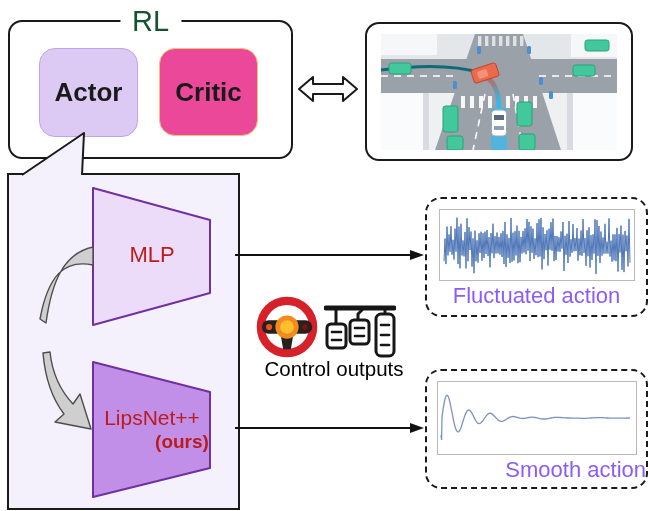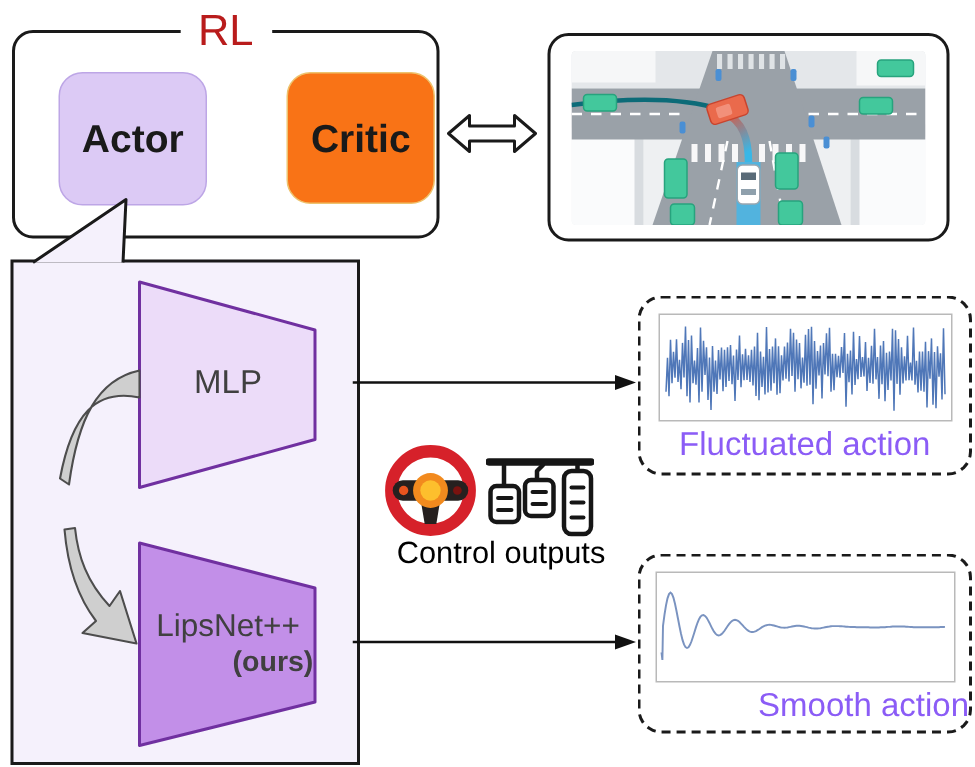--- a/index.html
+++ b/index.html
@@ -5,32 +5,32 @@
   html,body{margin:0;padding:0;background:#ffffff;}
   #canvas{
     position:relative;width:650px;height:511px;background:#ffffff;
     font-family:"Liberation Sans", sans-serif;color:#111;overflow:hidden;
   }
   .abs{position:absolute;}
   
   .group-box{position:absolute;border:2.2px solid #1a1a1a;border-radius:14px;background:#fff;}
   .group-title{
     position:absolute;top:-19px;left:50%;transform:translateX(-50%);
-    background:#fff;padding:0 12px;font-size:29px;line-height:36px;color:#b91c1c;white-space:nowrap;
+    background:#fff;padding:0 12px;font-size:29px;line-height:36px;color:#14532d;white-space:nowrap;
   }
   
   .chip{
     position:absolute;border-radius:16px;display:flex;align-items:center;justify-content:center;
     font-size:26px;color:#1a1a1a;font-weight:bold;
   }
   .chip-actor{background:#dccaf5;border:1.6px solid #bda6e6;}
-  .chip-critic{background:#f97316;border:1.6px solid #eec36e;margin-left:32px;}
+  .chip-critic{background:#ec4899;border:1.6px solid #eec36e;}
   
   .purple-panel{position:absolute;background:#f5f1fc;border:2px solid #1a1a1a;}
-  .panel-label{position:absolute;text-align:center;color:#404040;}
+  .panel-label{position:absolute;text-align:center;color:#b91c1c;}
   
   .dashed-box{position:absolute;border:2.2px dashed #1a1a1a;border-radius:16px;background:#fff;}
   .plot-frame{position:absolute;background:#fff;border:1px solid #b9b9b9;}
   .result-label{position:absolute;width:100%;text-align:center;font-size:22px;color:#8b5cf6;}
   svg{display:block;}
 </style>
 </head>
 <body>
 
 <div id="canvas">

